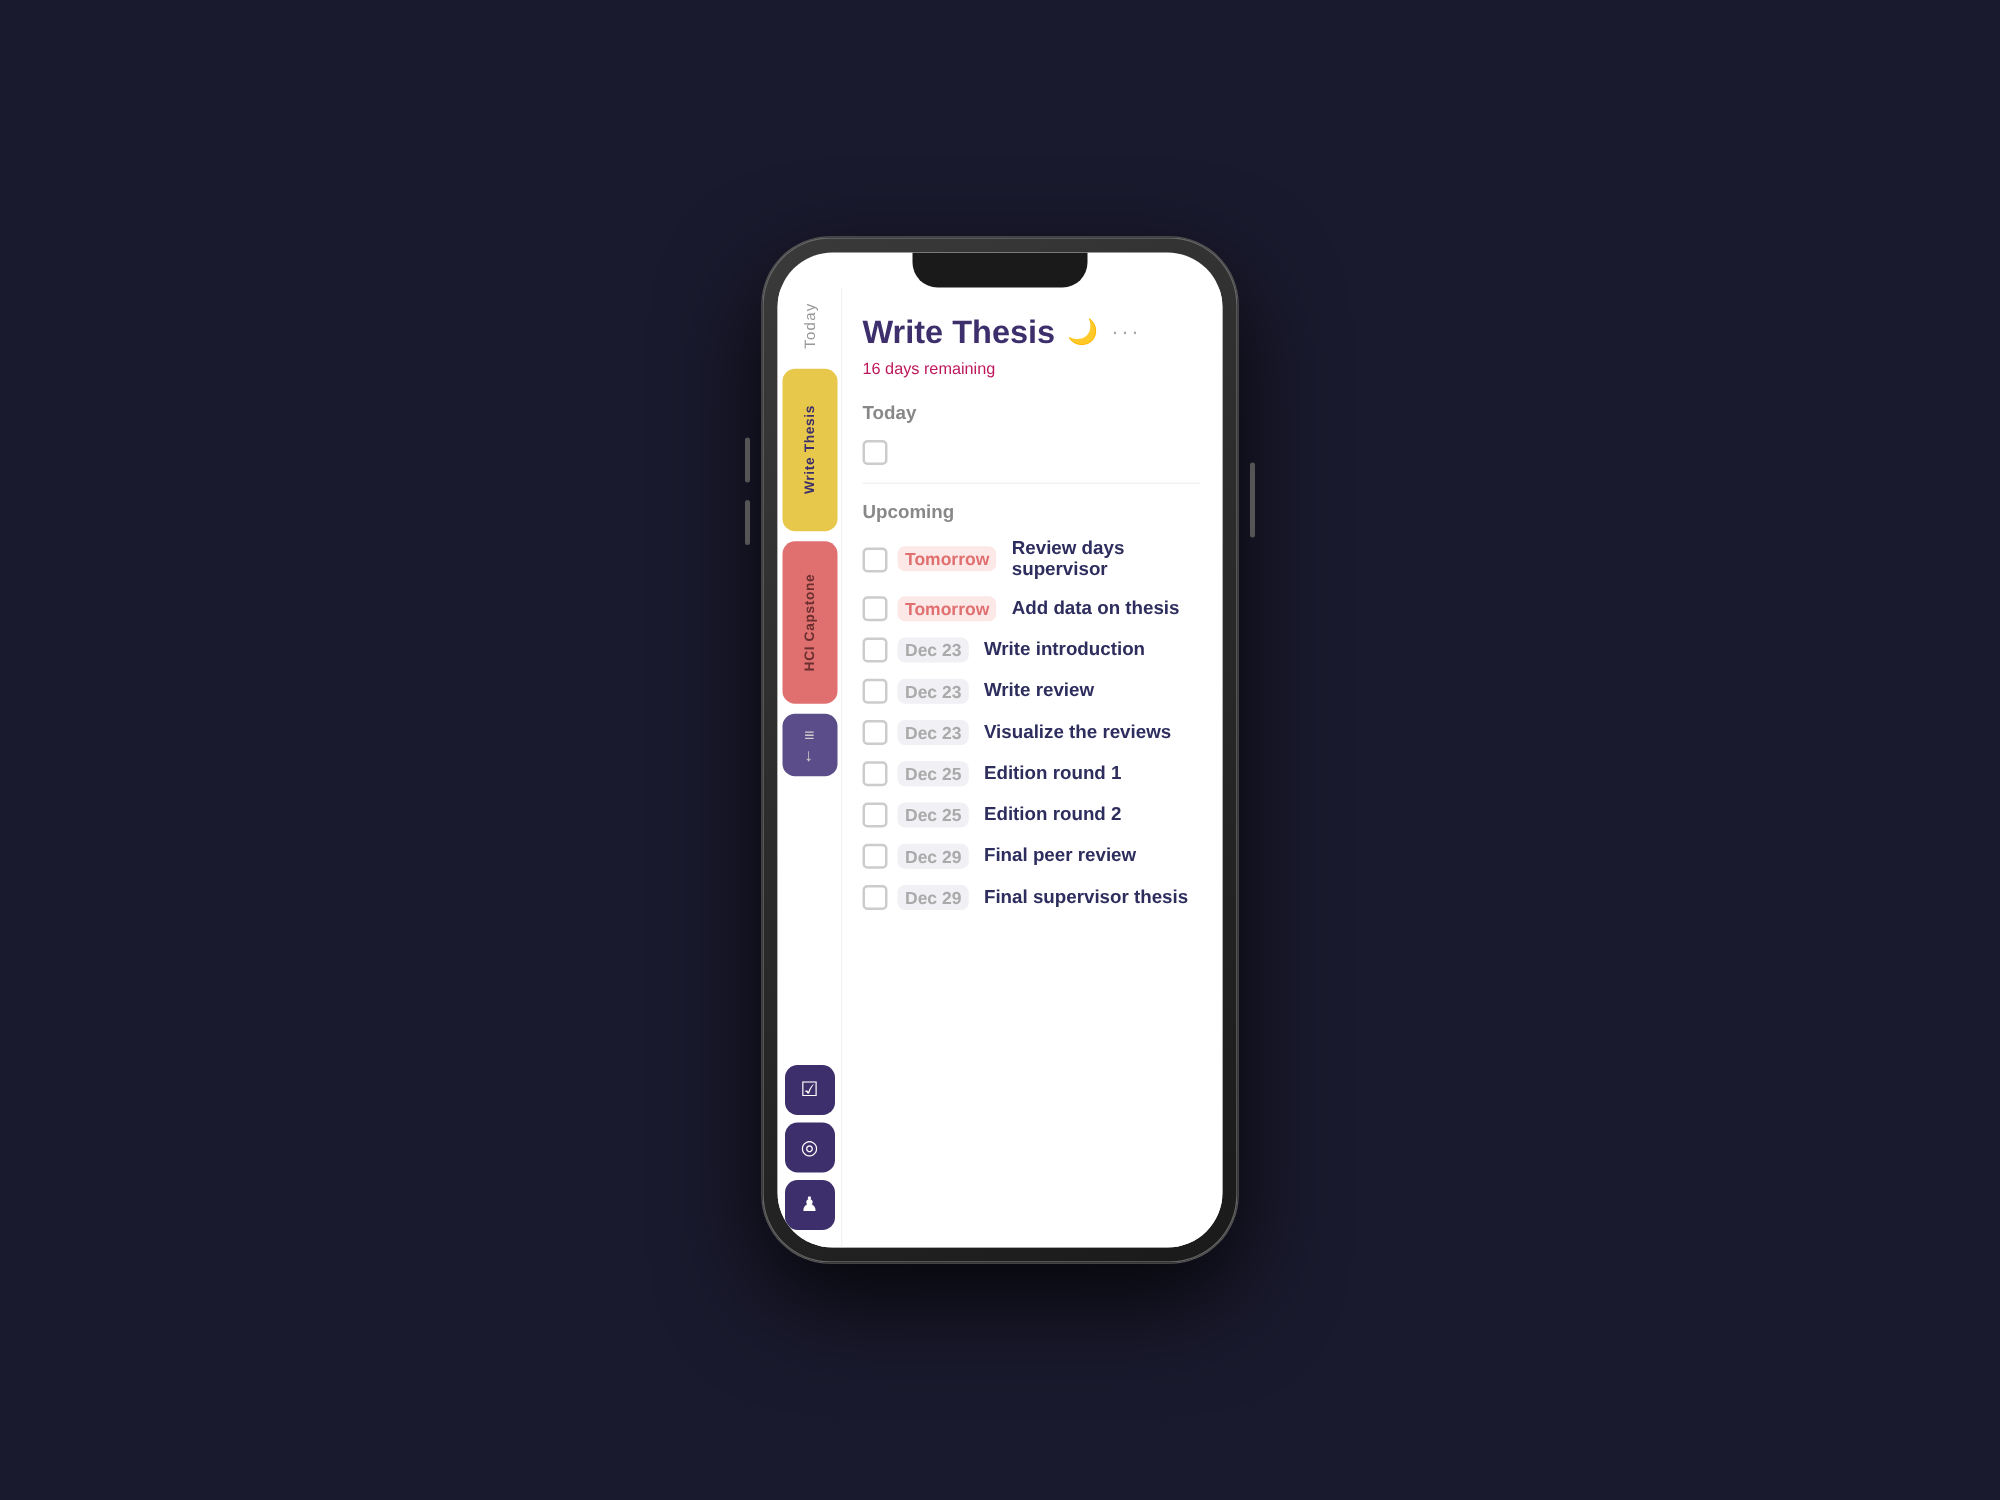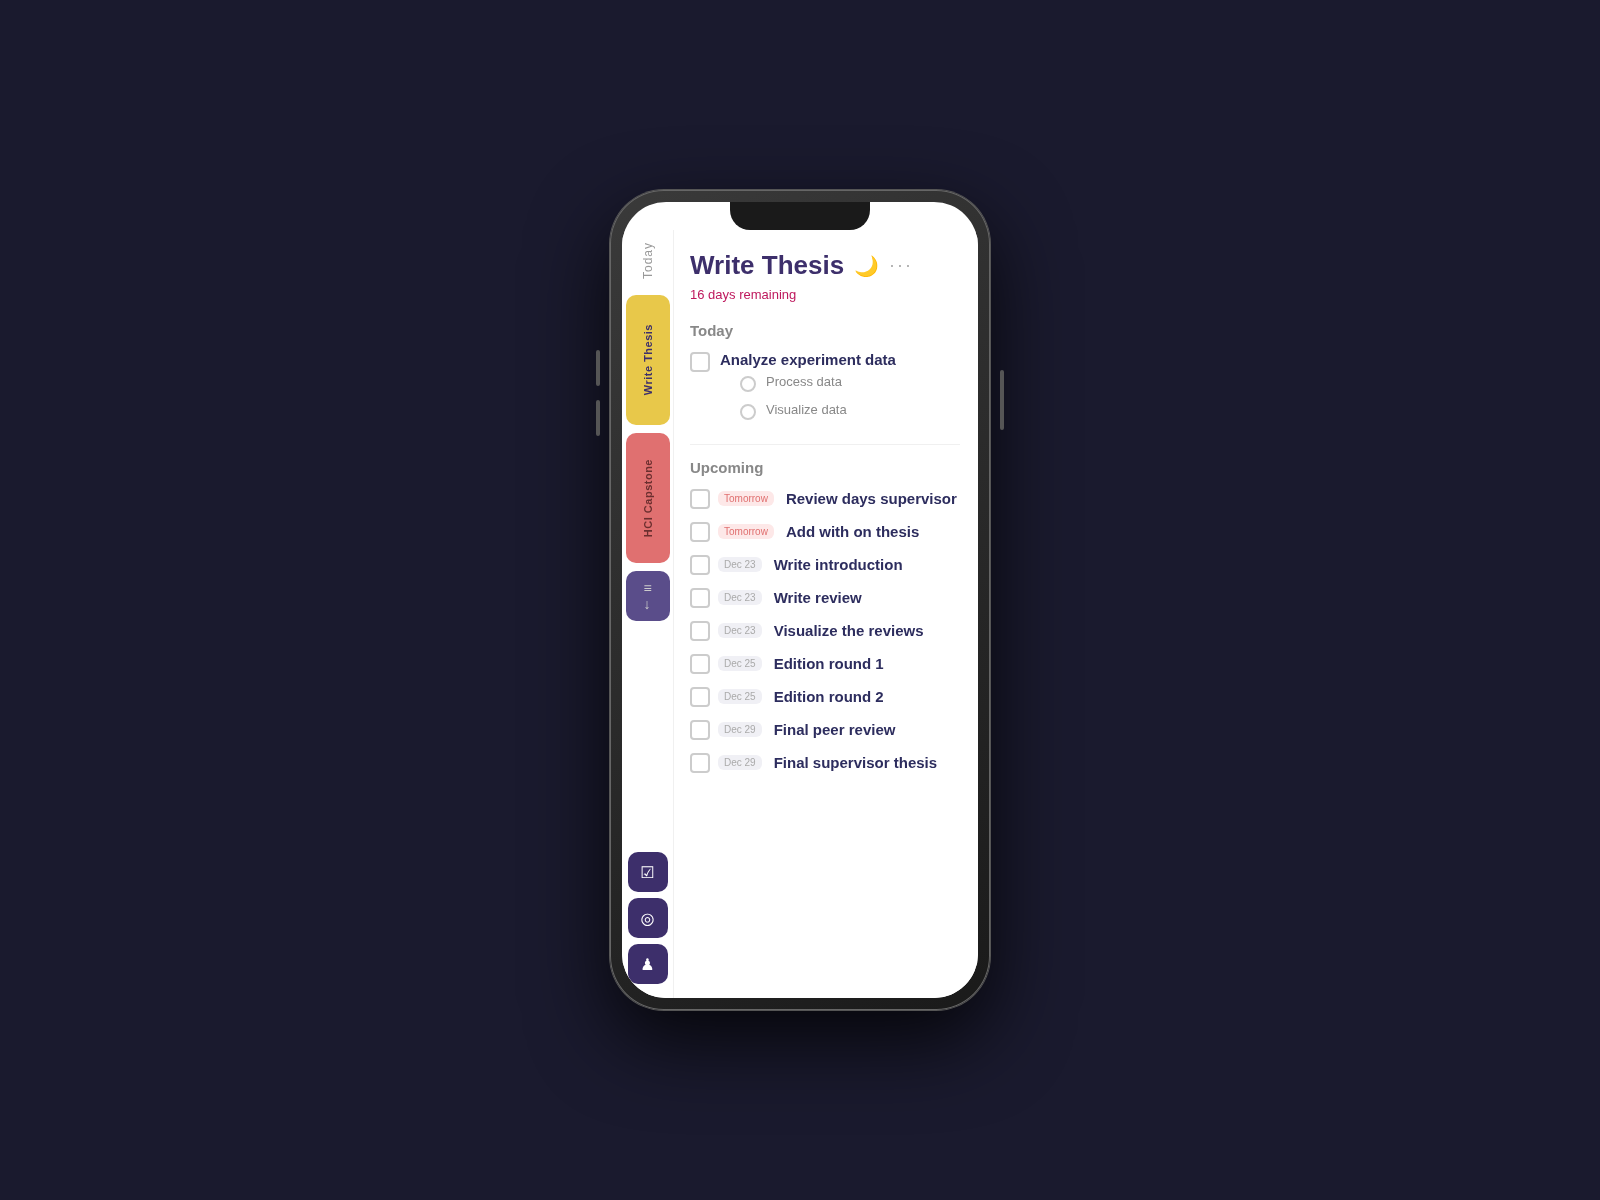--- a/index.html
+++ b/index.html
@@ -246,22 +246,22 @@
       color: #2d2d5e;
     }
 
     .task-sub {
       font-size: 13px;
       color: #888;
       font-weight: 400;
     }
 
     .task-date {
-      font-size: 10px;
-      font-weight: 400;
+      font-size: 14px;
+      font-weight: 700;
       color: #aaa;
       background: #f0f0f5;
       border-radius: 6px;
       padding: 2px 6px;
       margin-right: 4px;
       flex-shrink: 0;
     }
 
     .task-date.tomorrow {
       color: #e07070;
@@ -332,49 +332,36 @@
           <span class="page-title">Write Thesis</span>
           <span class="moon-icon">🌙</span>
           <span class="more-icon">···</span>
         </div>
         <div class="days-remaining">16 days remaining</div>
 
         <div class="section-header">Today</div>
 
         <div class="task-item">
           <div class="checkbox"></div>
-          <div>
-            <div class="task-text">Analyze experiment data</div>
-            <div class="subtask-group">
-              <div class="task-item" style="margin-top:6px;">
-                <div class="checkbox round"></div>
-                <span class="task-sub">Process data</span>
-              </div>
-              <div class="task-item">
-                <div class="checkbox round"></div>
-                <span class="task-sub">Visualize data</span>
-              </div>
-            </div>
-          </div>
         </div>
 
         <div class="divider"></div>
 
         <div class="section-header">Upcoming</div>
 
         <div id="upcoming-tasks">
             <div class="task-row">
               <div class="checkbox"></div>
               <span class="task-date tomorrow">Tomorrow</span>
               <span class="task-text">Review days supervisor</span>
             </div>
             <div class="task-row">
               <div class="checkbox"></div>
               <span class="task-date tomorrow">Tomorrow</span>
-              <span class="task-text">Add with on thesis</span>
+              <span class="task-text">Add data on thesis</span>
             </div>
             <div class="task-row">
               <div class="checkbox"></div>
               <span class="task-date">Dec 23</span>
               <span class="task-text">Write introduction</span>
             </div>
             <div class="task-row">
               <div class="checkbox"></div>
               <span class="task-date">Dec 23</span>
               <span class="task-text">Write review</span>

